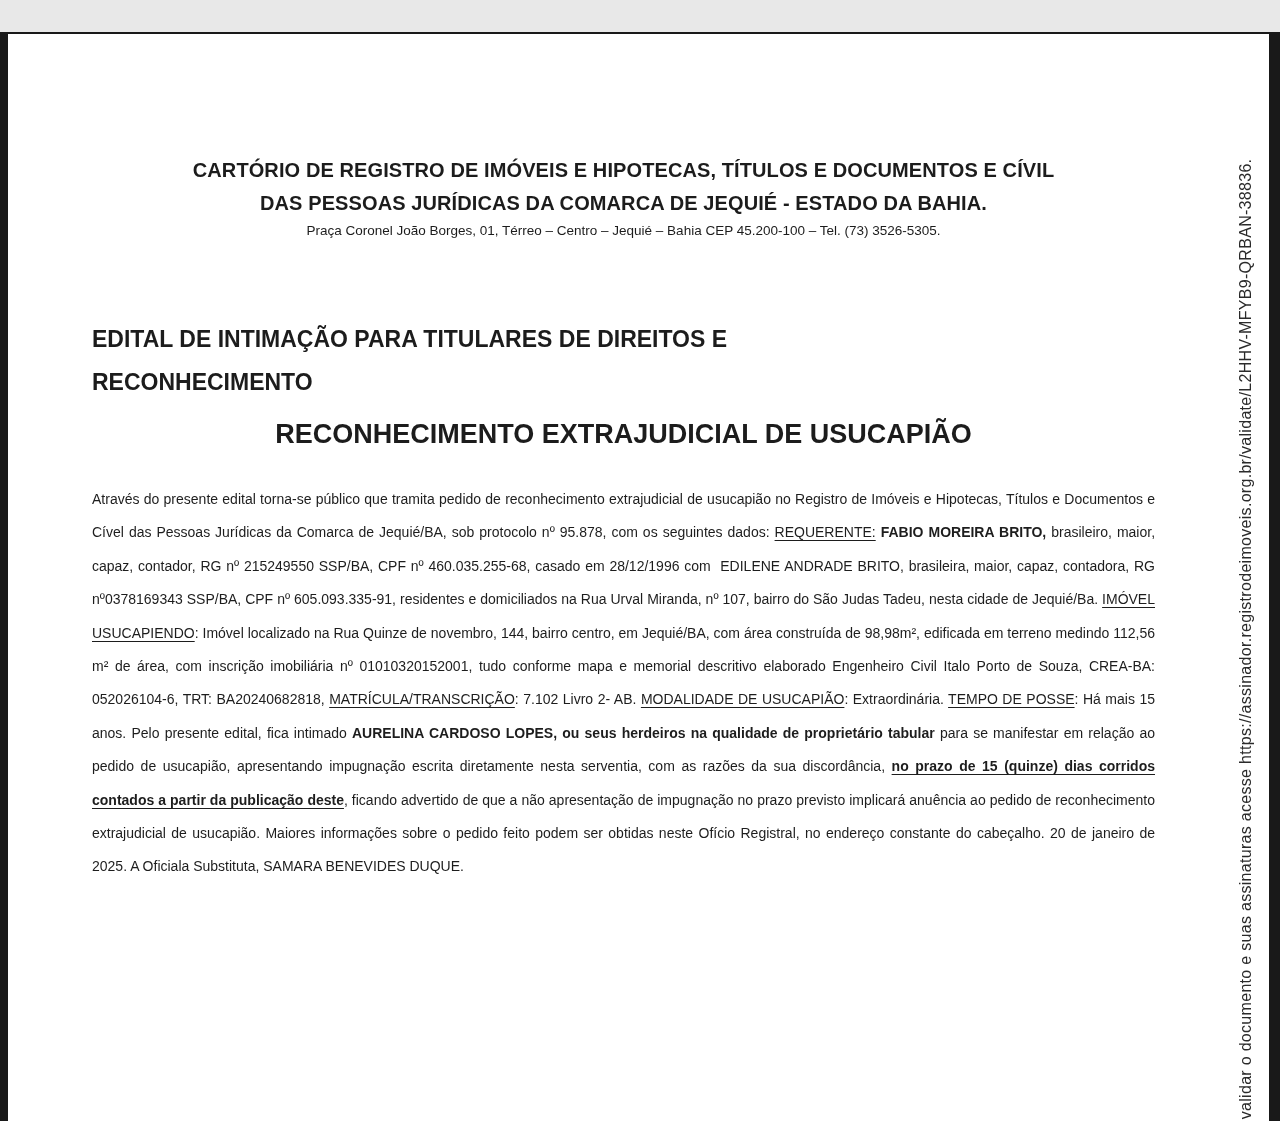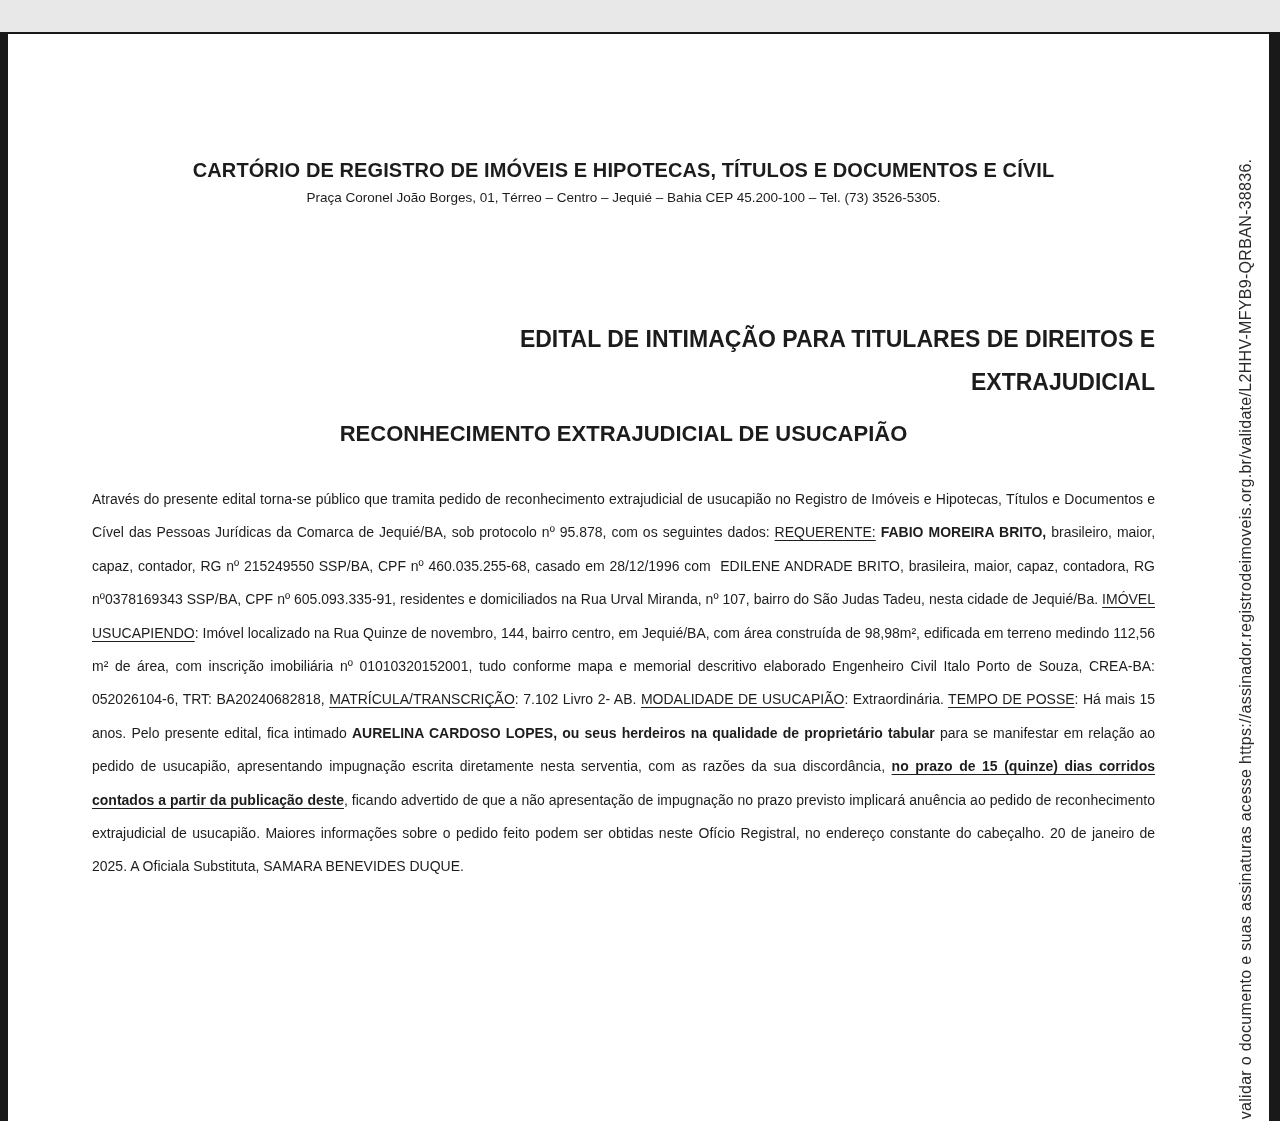--- a/index.html
+++ b/index.html
@@ -41,30 +41,30 @@
     letter-spacing: 0.1px;
   }
   .header-address {
     margin-top: 3px;
     font-size: 13.5px;
     line-height: 16px;
   }
   .title-main {
     position: absolute;
     top: 286px; left: 92px; width: 1063px;
-    text-align: right;
+    text-align: left;
     font-size: 23px;
     font-weight: bold;
     line-height: 43px;
   }
   .title-sub {
     position: absolute;
     top: 389px; left: 92px; width: 1063px;
     text-align: center;
-    font-size: 22px;
+    font-size: 27px;
     font-weight: bold;
     line-height: 26px;
   }
   .body-text {
     position: absolute;
     top: 451px; left: 92px; width: 1063px;
     font-size: 14px;
     line-height: 33.4px;
     text-align: justify;
     color: #1d1d1d;
@@ -87,26 +87,27 @@
 <body>
 
 <div class="page">
 
   <div class="edge-bar-top"></div>
   <div class="edge-bar-left"></div>
   <div class="edge-bar-right"></div>
 
   <div class="header">
     <div class="header-line">CARTÓRIO DE REGISTRO DE IMÓVEIS E HIPOTECAS, TÍTULOS E DOCUMENTOS E CÍVIL</div>
+    <div class="header-line">DAS PESSOAS JURÍDICAS DA COMARCA DE JEQUIÉ - ESTADO DA BAHIA.</div>
     <div class="header-address">Praça Coronel João Borges, 01, Térreo – Centro – Jequié – Bahia CEP 45.200-100 – Tel. (73) 3526-5305.</div>
   </div>
 
   <div class="title-main">
     <div>EDITAL DE INTIMAÇÃO PARA TITULARES DE DIREITOS E</div>
-    <div>EXTRAJUDICIAL</div>
+    <div>RECONHECIMENTO</div>
   </div>
 
   <div class="title-sub">RECONHECIMENTO EXTRAJUDICIAL DE USUCAPIÃO</div>
 
   <div class="body-text"><span>Através do presente edital torna-se público que tramita pedido de reconhecimento extrajudicial de usucapião no Registro de Imóveis e Hipotecas, Títulos e Documentos e Cível das Pessoas Jurídicas da Comarca de Jequié/BA, sob protocolo nº 95.878, com os seguintes dados: </span><span class="u">REQUERENTE:</span><span> </span><span class="b">FABIO MOREIRA BRITO,</span><span> brasileiro, maior, capaz, contador, RG nº 215249550 SSP/BA, CPF nº 460.035.255-68, casado em 28/12/1996 com &nbsp;EDILENE ANDRADE BRITO, brasileira, maior, capaz, contadora, RG nº0378169343 SSP/BA, CPF nº 605.093.335-91, residentes e domiciliados na Rua Urval Miranda, nº 107, bairro do São Judas Tadeu, nesta cidade de Jequié/Ba. </span><span class="u">IMÓVEL USUCAPIENDO</span><span>: Imóvel localizado na Rua Quinze de novembro, 144, bairro centro, em Jequié/BA, com área construída de 98,98m², edificada em terreno medindo 112,56 m² de área, com inscrição imobiliária nº 01010320152001, tudo conforme mapa e memorial descritivo elaborado Engenheiro Civil Italo Porto de Souza, CREA-BA: 052026104-6, TRT: BA20240682818, </span><span class="u">MATRÍCULA/TRANSCRIÇÃO</span><span>: 7.102 Livro 2- AB. </span><span class="u">MODALIDADE DE USUCAPIÃO</span><span>: Extraordinária. </span><span class="u">TEMPO DE POSSE</span><span>: Há mais 15 anos. Pelo presente edital, fica intimado </span><span class="b">AURELINA CARDOSO LOPES, ou seus herdeiros na qualidade de proprietário tabular</span><span> para se manifestar em relação ao pedido de usucapião, apresentando impugnação escrita diretamente nesta serventia, com as razões da sua discordância, </span><span class="b u">no prazo de 15 (quinze) dias corridos contados a partir da publicação deste</span><span>, ficando advertido de que a não apresentação de impugnação no prazo previsto implicará anuência ao pedido de reconhecimento extrajudicial de usucapião. Maiores informações sobre o pedido feito podem ser obtidas neste Ofício Registral, no endereço constante do cabeçalho. 20 de janeiro de 2025. A Oficiala Substituta, SAMARA BENEVIDES DUQUE.</span></div>
 
   <div class="vertical-note">Para validar o documento e suas assinaturas acesse https://assinador.registrodeimoveis.org.br/validate/L2HHV-MFYB9-QRBAN-38836.</div>
 
 </div>
 

